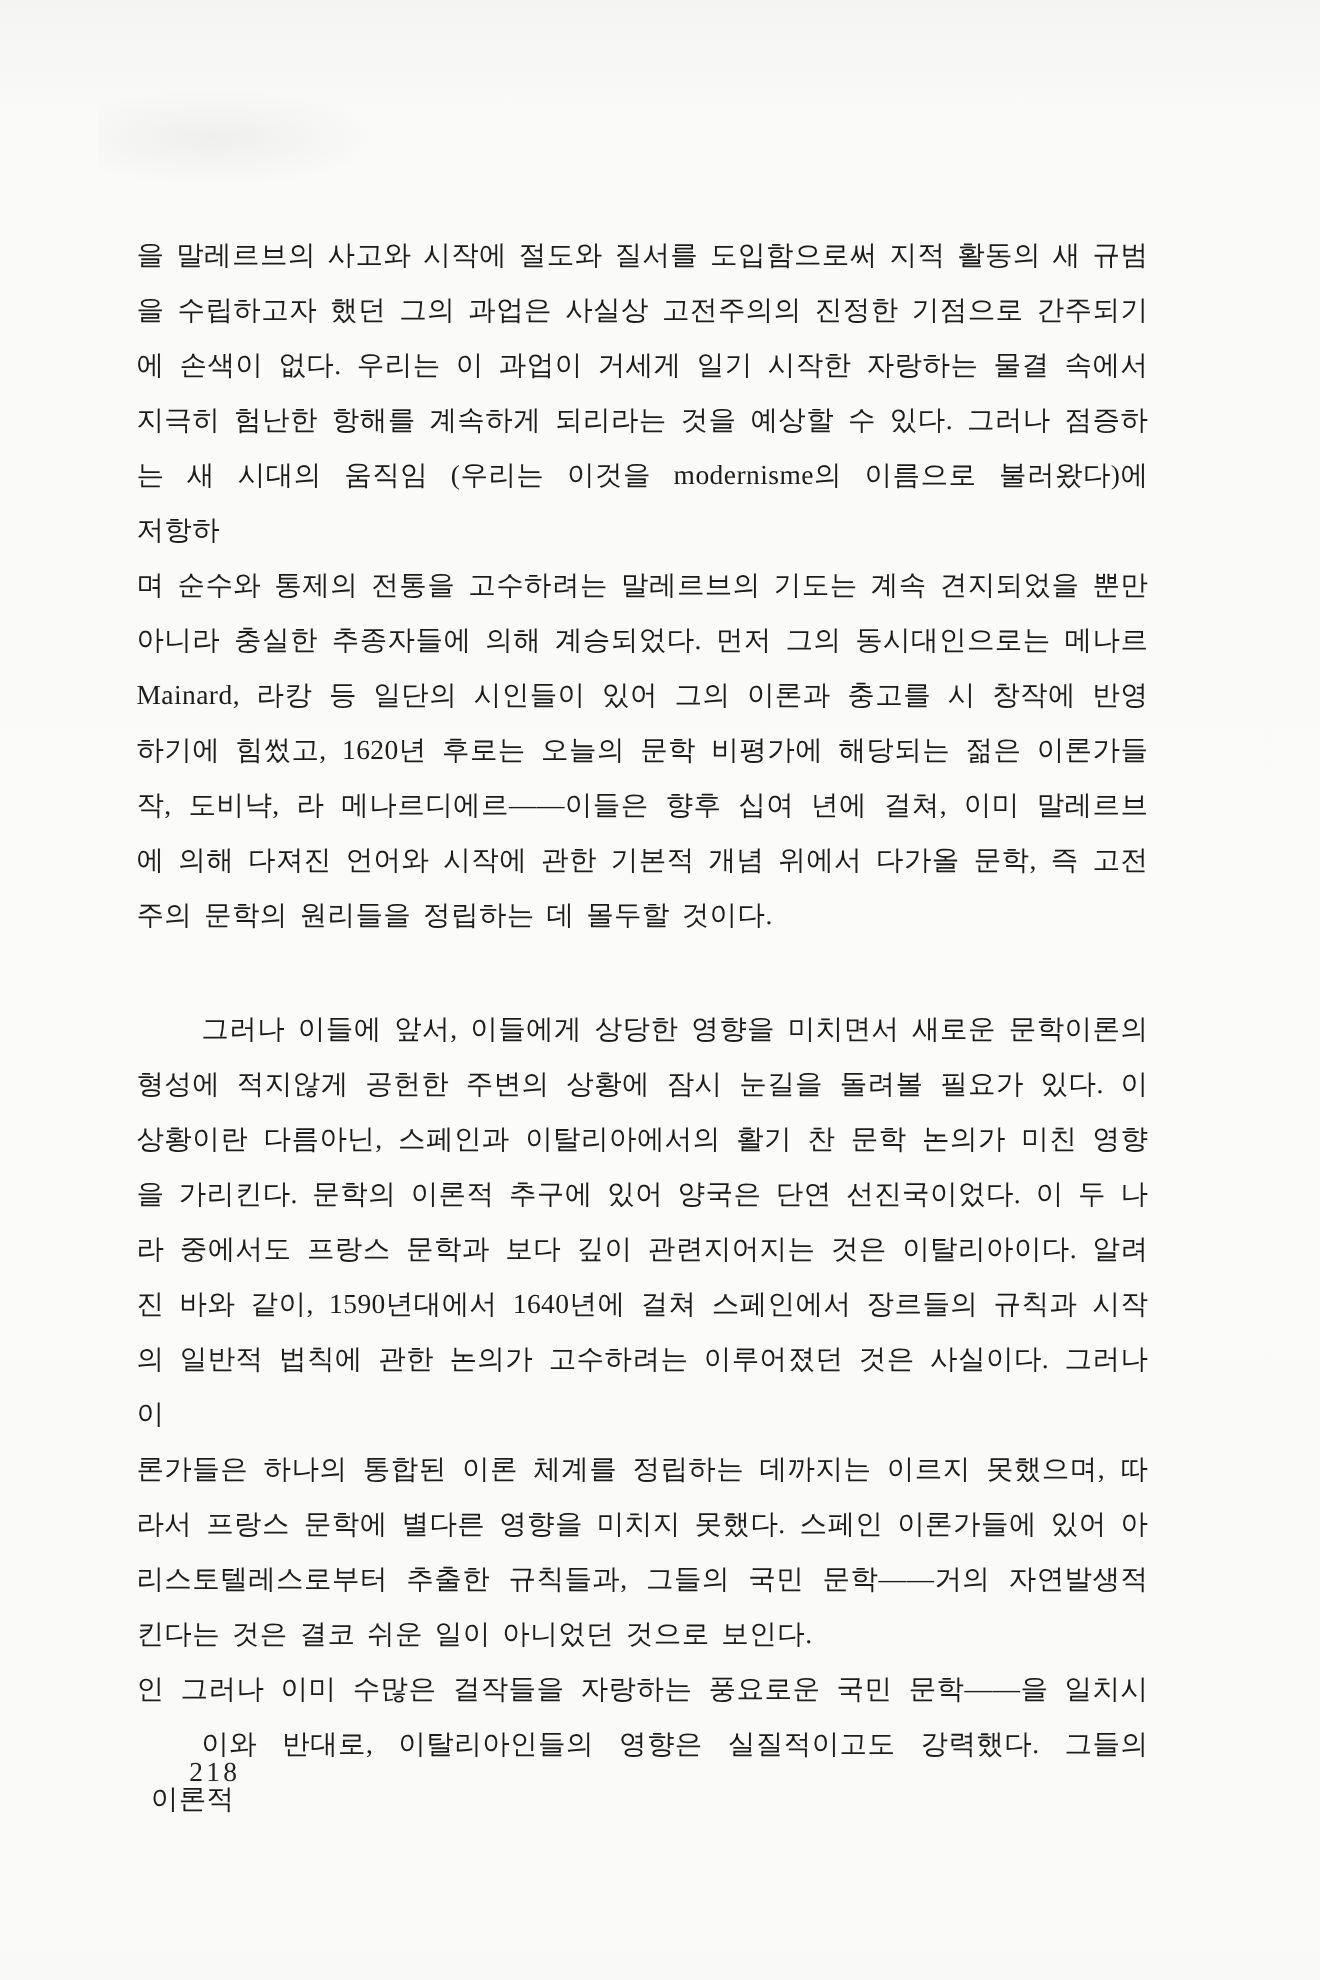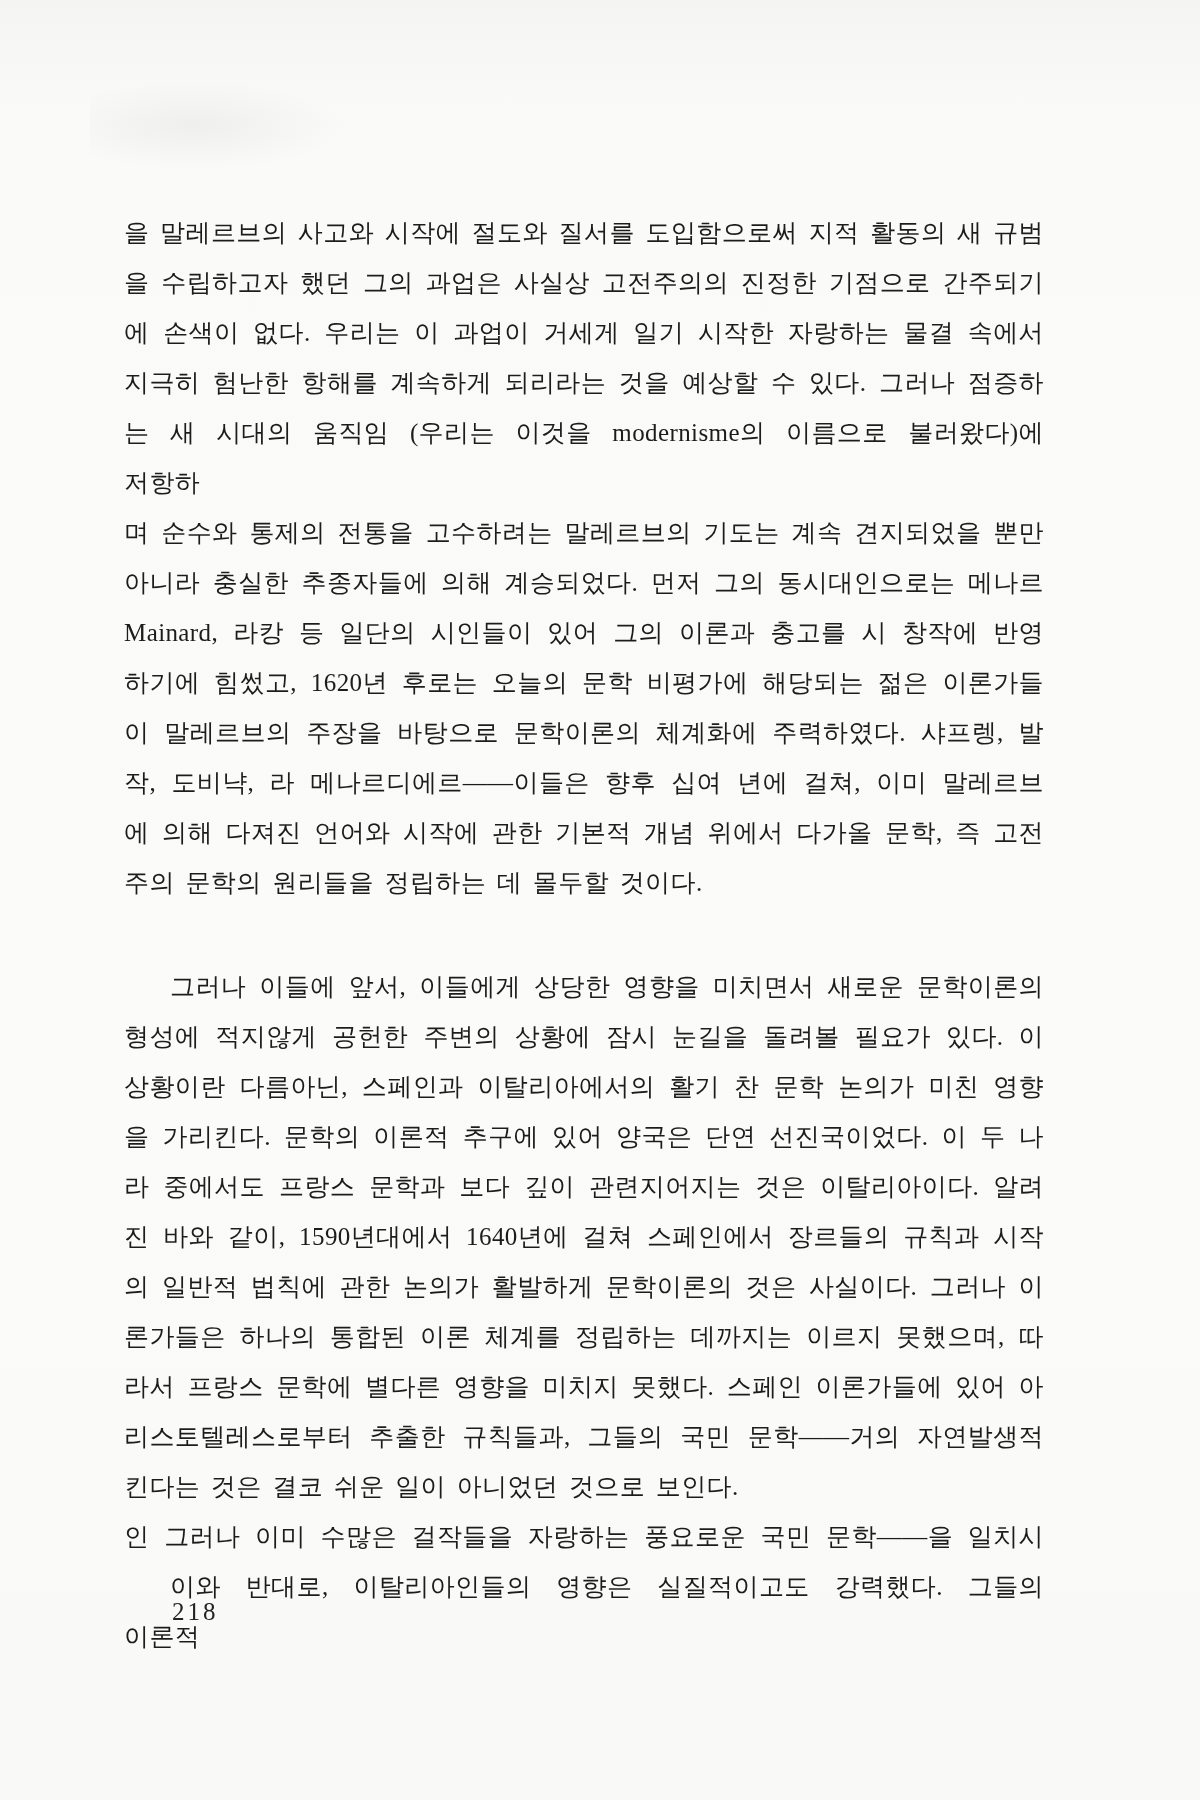--- a/index.html
+++ b/index.html
@@ -51,20 +51,21 @@
     text-justify: inter-word;
   }
   
   .endln {
     text-align: left;
     text-align-last: left;
   }
   
   .ind {
     text-indent: 46px;
+    margin-left: 13px;
   }
   
   .gap {
     margin-top: 54px;
   }
   .page-number {
     position: absolute;
     left: 172px;
     top: 1598px;
     font-size: 25px;
@@ -83,31 +84,30 @@
   <div class="text-block">
     <div class="ln jst">을 말레르브의 사고와 시작에 절도와 질서를 도입함으로써 지적 활동의 새 규범</div>
     <div class="ln jst">을 수립하고자 했던 그의 과업은 사실상 고전주의의 진정한 기점으로 간주되기</div>
     <div class="ln jst">에 손색이 없다. 우리는 이 과업이 거세게 일기 시작한 자랑하는 물결 속에서</div>
     <div class="ln jst">지극히 험난한 항해를 계속하게 되리라는 것을 예상할 수 있다. 그러나 점증하</div>
     <div class="ln jst">는 새 시대의 움직임 (우리는 이것을 modernisme의 이름으로 불러왔다)에 저항하</div>
     <div class="ln jst">며 순수와 통제의 전통을 고수하려는 말레르브의 기도는 계속 견지되었을 뿐만</div>
     <div class="ln jst">아니라 충실한 추종자들에 의해 계승되었다. 먼저 그의 동시대인으로는 메나르</div>
     <div class="ln jst">Mainard, 라캉 등 일단의 시인들이 있어 그의 이론과 충고를 시 창작에 반영</div>
     <div class="ln jst">하기에 힘썼고, 1620년 후로는 오늘의 문학 비평가에 해당되는 젊은 이론가들</div>
-    <div class="ln jst">이 말레르브의 주장을 바탕으로 문학이론의 체계화에 주력하였다. 샤프렝, 발</div>
     <div class="ln jst">작, 도비냑, 라 메나르디에르——이들은 향후 십여 년에 걸쳐, 이미 말레르브</div>
     <div class="ln jst">에 의해 다져진 언어와 시작에 관한 기본적 개념 위에서 다가올 문학, 즉 고전</div>
     <div class="ln endln">주의 문학의 원리들을 정립하는 데 몰두할 것이다.</div>
     <div class="ln jst ind gap">그러나 이들에 앞서, 이들에게 상당한 영향을 미치면서 새로운 문학이론의</div>
     <div class="ln jst">형성에 적지않게 공헌한 주변의 상황에 잠시 눈길을 돌려볼 필요가 있다. 이</div>
     <div class="ln jst">상황이란 다름아닌, 스페인과 이탈리아에서의 활기 찬 문학 논의가 미친 영향</div>
     <div class="ln jst">을 가리킨다. 문학의 이론적 추구에 있어 양국은 단연 선진국이었다. 이 두 나</div>
     <div class="ln jst">라 중에서도 프랑스 문학과 보다 깊이 관련지어지는 것은 이탈리아이다. 알려</div>
     <div class="ln jst">진 바와 같이, 1590년대에서 1640년에 걸쳐 스페인에서 장르들의 규칙과 시작</div>
-    <div class="ln jst">의 일반적 법칙에 관한 논의가 활발하게 문학이론의 것은 사실이다. 그러나 이</div>
+    <div class="ln jst">의 일반적 법칙에 관한 논의가 고수하려는 이루어졌던 것은 사실이다. 그러나 이</div>
     <div class="ln jst">론가들은 하나의 통합된 이론 체계를 정립하는 데까지는 이르지 못했으며, 따</div>
     <div class="ln jst">라서 프랑스 문학에 별다른 영향을 미치지 못했다. 스페인 이론가들에 있어 아</div>
     <div class="ln jst">리스토텔레스로부터 추출한 규칙들과, 그들의 국민 문학——거의 자연발생적</div>
     <div class="ln endln">킨다는 것은 결코 쉬운 일이 아니었던 것으로 보인다.</div>
     <div class="ln jst">인 그러나 이미 수많은 걸작들을 자랑하는 풍요로운 국민 문학——을 일치시</div>
     <div class="ln jst ind">이와 반대로, 이탈리아인들의 영향은 실질적이고도 강력했다. 그들의 이론적</div>
   </div>
 
   <div class="page-number">218</div>
 </div>

